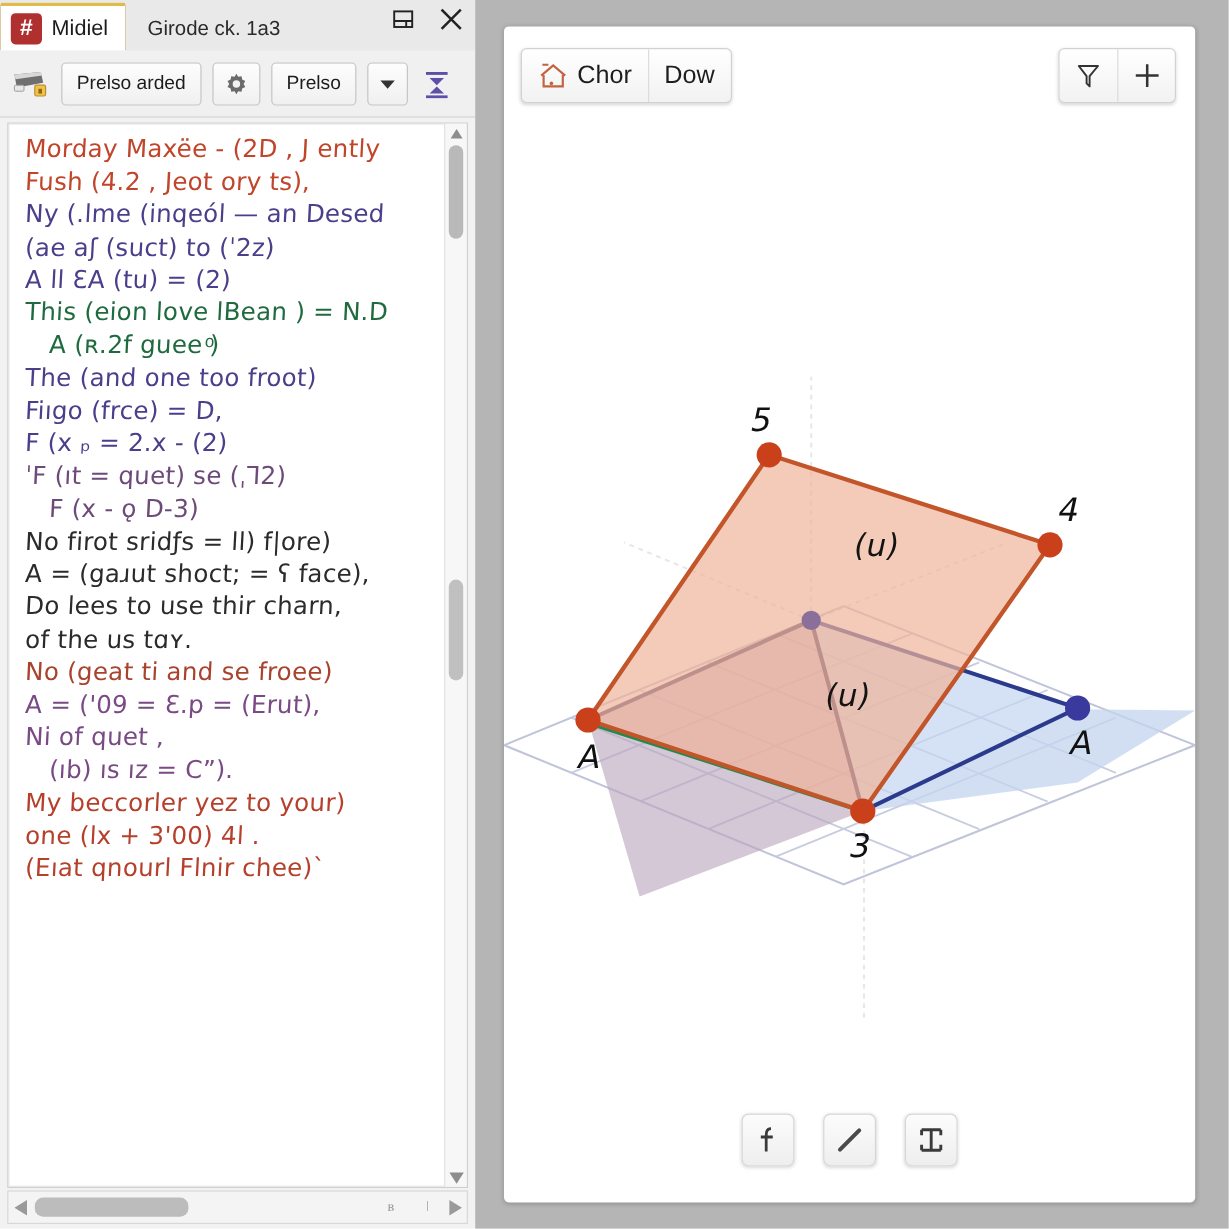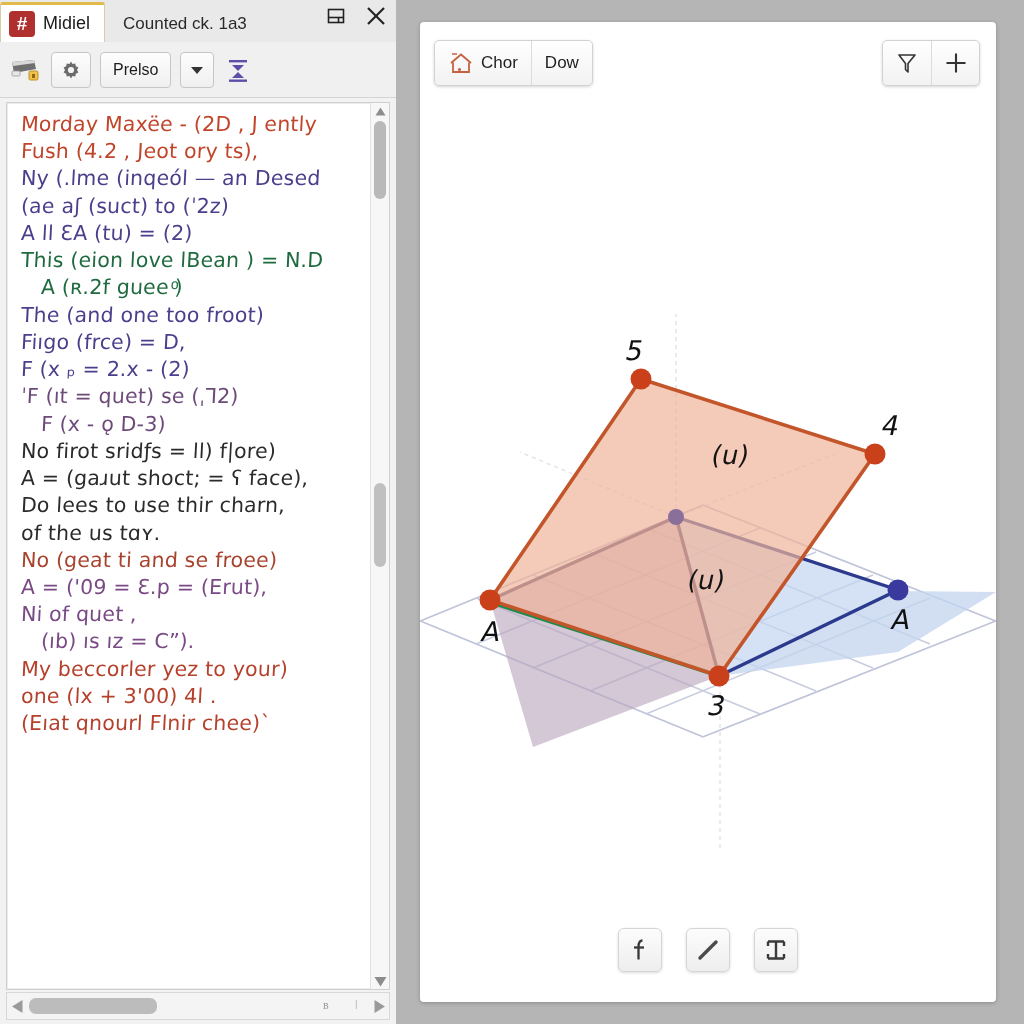--- a/index.html
+++ b/index.html
@@ -216,21 +216,21 @@
     border: 1px solid #d2d2d2;
     border-radius: 5px;
     background: linear-gradient(#ffffff,#f2f2f2);
     box-shadow: 0 1px 3px rgba(0,0,0,.17);
     overflow: hidden;
   }
   .cbtn {
     display: flex; align-items: center; justify-content: center;
     gap: 7px;
     padding: 0 13px;
-    font-size: 17px; color: #1e1e1e;
+    font-size: 21px; color: #1e1e1e;
     white-space: nowrap;
     box-sizing: border-box;
   }
   .cbtn + .cbtn { border-left: 1px solid #dcdcdc; }
 
   #ctop-right {
     position: absolute;
     right: 16px; top: 18px;
     height: 44px;
     display: flex;
@@ -285,21 +285,21 @@
 
 <div id="app">
 
   <div id="left-window">
 
     <div id="tabstrip">
       <div class="tab active">
         <div class="tab-logo">#</div>
         <span class="tab-title">Midiel</span>
       </div>
-      <div class="tab-second">Counted ck. 1а3</div>
+      <div class="tab-second">Girode ck. 1а3</div>
 
       <div id="win-controls">
         <div class="wc-btn">
           <svg width="20" height="20" viewBox="0 0 20 20">
             <rect x="2.5" y="3.5" width="15" height="13" fill="none" stroke="#222" stroke-width="1.6"></rect>
             <line x1="2.5" y1="11.5" x2="17.5" y2="11.5" stroke="#222" stroke-width="1.6"></line>
             <line x1="12.5" y1="11.5" x2="12.5" y2="16.5" stroke="#222" stroke-width="1.6"></line>
           </svg>
         </div>
         <div class="wc-btn">
@@ -315,20 +315,21 @@
       <div class="tb-icon">
         <svg width="30" height="26" viewBox="0 0 30 26">
           <polygon points="2,5 24,3 26,12 4,16" fill="#6f6f6f"></polygon>
           <polygon points="2,5 24,3 25,6 3,9" fill="#d8d8d8"></polygon>
           <rect x="2" y="14" width="8" height="5" rx="1" fill="#e8e8e8" stroke="#9a9a9a" stroke-width=".8"></rect>
           <rect x="19" y="14" width="9" height="9" rx="1.5" fill="#f2c14a" stroke="#b8912c" stroke-width="1"></rect>
           <rect x="22" y="17" width="3" height="4" fill="#8a6a12"></rect>
         </svg>
       </div>
 
+      <div class="tb-btn">Prelso arded</div>
 
       <div class="tb-btn square">
         <svg width="20" height="20" viewBox="0 0 20 20">
           <path d="M10 1.5 11.5 4 14.3 3.5 14.8 6.3 17.4 7.5 16 10 17.4 12.5 14.8 13.7 14.3 16.5 11.5 16 10 18.5 8.5 16 5.7 16.5 5.2 13.7 2.6 12.5 4 10 2.6 7.5 5.2 6.3 5.7 3.5 8.5 4 Z" fill="#6b6b6b"></path>
           <circle cx="10" cy="10" r="3.1" fill="#f2f2f2"></circle>
         </svg>
       </div>
 
       <div class="tb-btn">Prelso</div>
 

